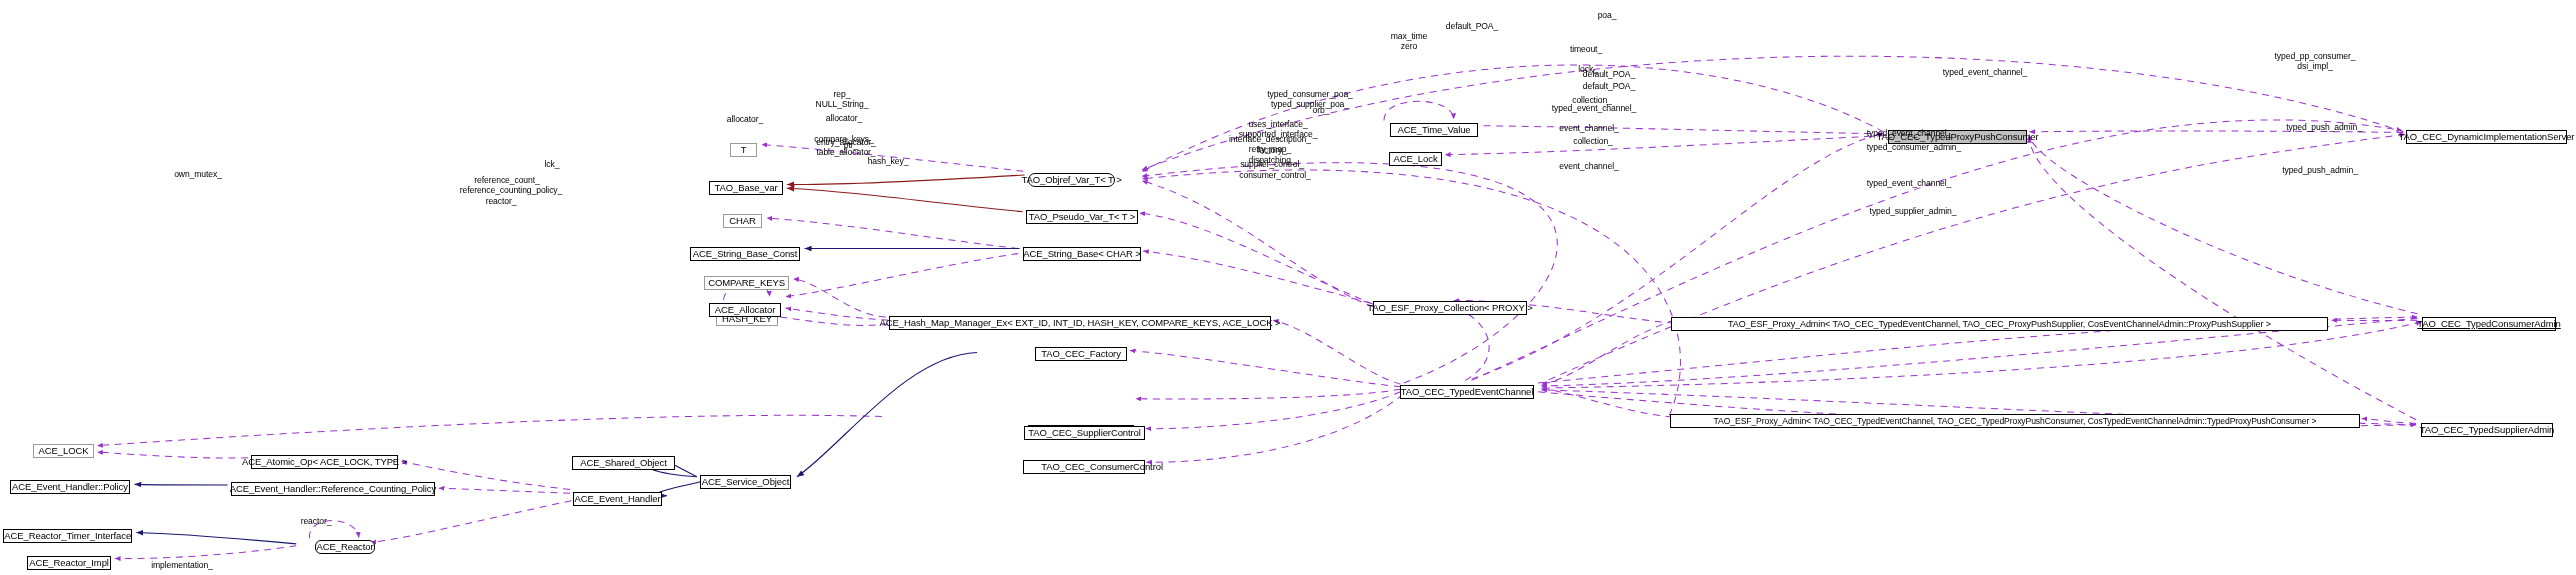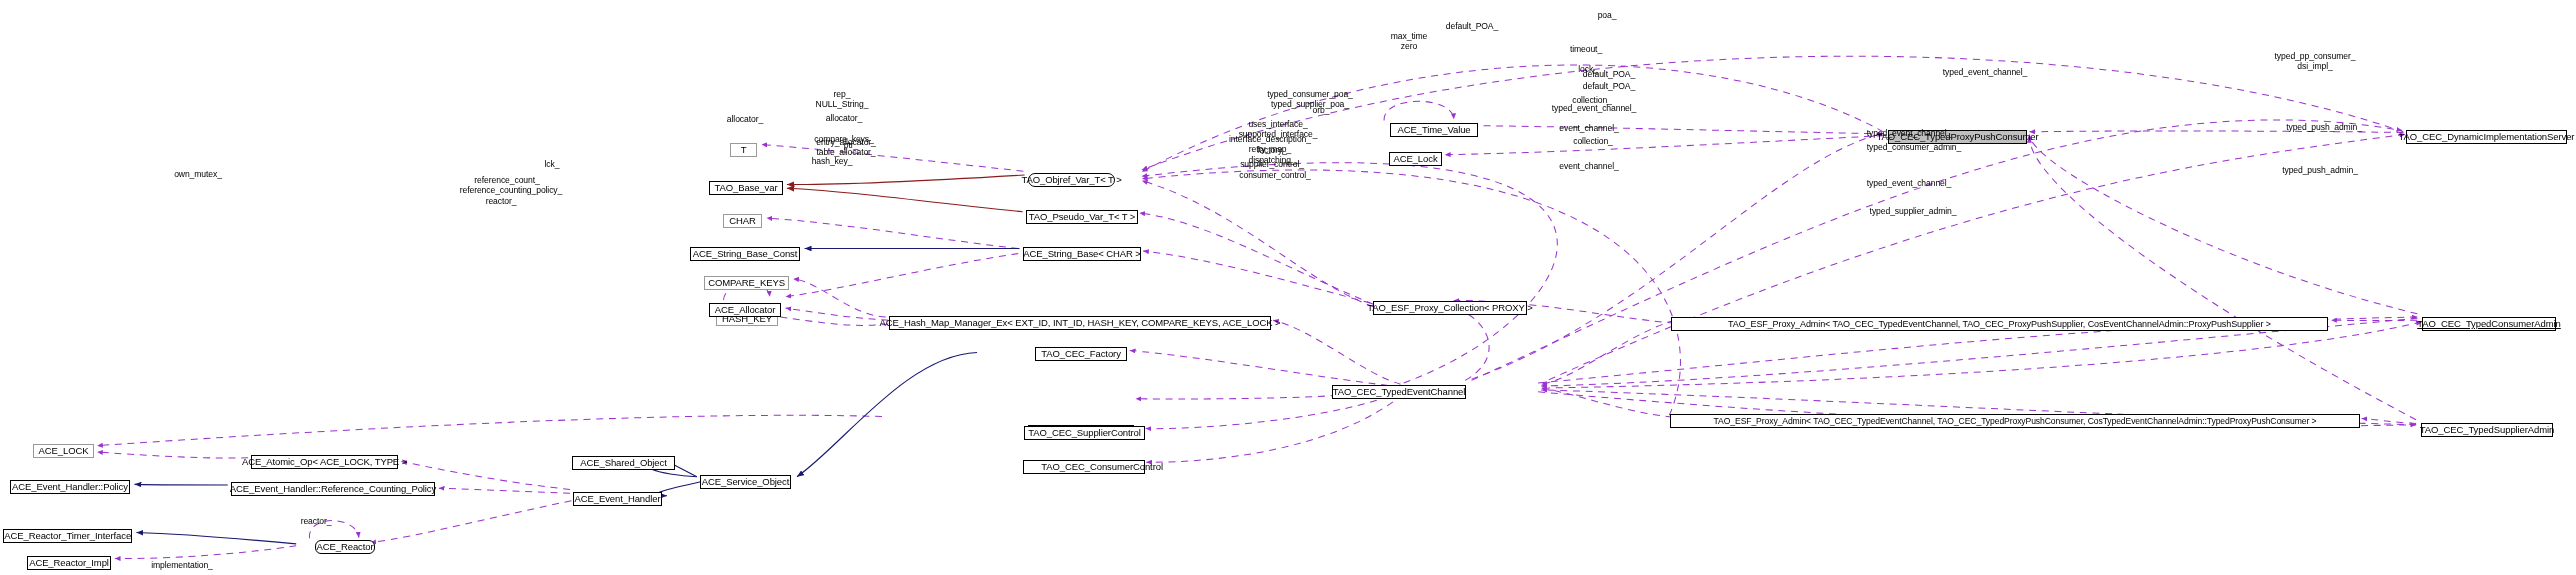--- a/index.html
+++ b/index.html
@@ -244,21 +244,21 @@
   <div class="node" style="left:1378px;top:123px;width:88px;margin-left:12px;">
       <span>ACE_Time_Value</span>
     </div>
   <div class="node" style="left:1389px;top:152px;width:53px;">
       <span>ACE_Lock</span>
     </div>
 
   <div class="node" style="left:1373px;top:301px;width:154px;">
       <span>TAO_ESF_Proxy_Collection&lt; PROXY &gt;</span>
     </div>
-  <div class="node" style="left:1332px;top:385px;width:134px;">
+  <div class="node" style="left:1400px;top:385px;width:134px;">
       <span>TAO_CEC_TypedEventChannel</span>
     </div>
 
   <div class="node hl" style="left:1888px;top:130px;width:139px;">
       <span>TAO_CEC_TypedProxyPushConsumer</span>
     </div>
 
   <div class="node" style="left:1671px;top:317px;width:657px;font-size:9px;">
       <span>TAO_ESF_Proxy_Admin&lt; TAO_CEC_TypedEventChannel, TAO_CEC_ProxyPushSupplier, CosEventChannelAdmin::ProxyPushSupplier &gt;</span>
     </div>
@@ -323,21 +323,21 @@
   <div class="elabel" style="left:844px;top:114px;">allocator_</div>
   <div class="elabel ml" style="left:1278px;top:120px;">uses_interface_<br>supported_interface_</div>
   <div class="elabel" style="left:1589px;top:124px;">event_channel_</div>
   <div class="elabel" style="left:2324px;top:123px;">typed_push_admin_</div>
   <div class="elabel ml" style="left:846px;top:138px;">entry_allocator_<br>table_allocator_</div>
   <div class="elabel" style="left:1909px;top:129px;">typed_event_channel_</div>
   <div class="elabel" style="left:1593px;top:137px;">collection_</div>
   <div class="elabel" style="left:844px;top:135px;">compare_keys_</div>
   <div class="elabel ml" style="left:1270px;top:135px;">interface_description_<br>retry_map_</div>
   <div class="elabel" style="left:1914px;top:143px;">typed_consumer_admin_</div>
-  <div class="elabel" style="left:828px;top:157px;padding-left:8px;">hash_key_</div>
+  <div class="elabel" style="left:884px;top:157px;padding-left:8px;">hash_key_</div>
   <div class="elabel ml" style="left:1272px;top:146px;">factory_<br>dispatching_</div>
   <div class="elabel" style="left:552px;top:160px;">lck_</div>
   <div class="elabel" style="left:1272px;top:160px;">supplier_control_</div>
   <div class="elabel" style="left:1589px;top:162px;">event_channel_</div>
   <div class="elabel" style="left:1913px;top:170px;margin-top:37px;">typed_supplier_admin_</div>
   <div class="elabel" style="left:2320px;top:166px;">typed_push_admin_</div>
   <div class="elabel" style="left:198px;top:170px;">own_mutex_</div>
   <div class="elabel" style="left:507px;top:176px;">reference_count_</div>
   <div class="elabel" style="left:1275px;top:171px;">consumer_control_</div>
   <div class="elabel" style="left:1909px;top:179px;">typed_event_channel_</div>

